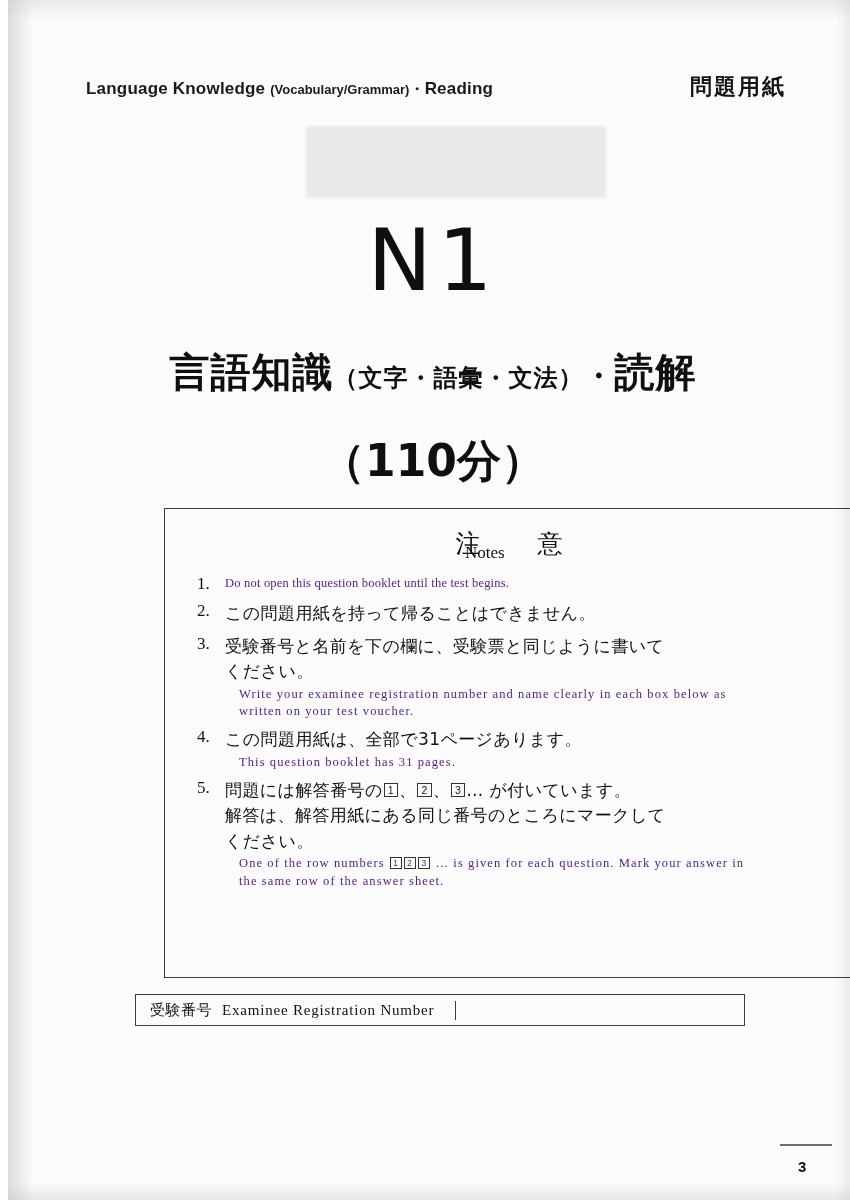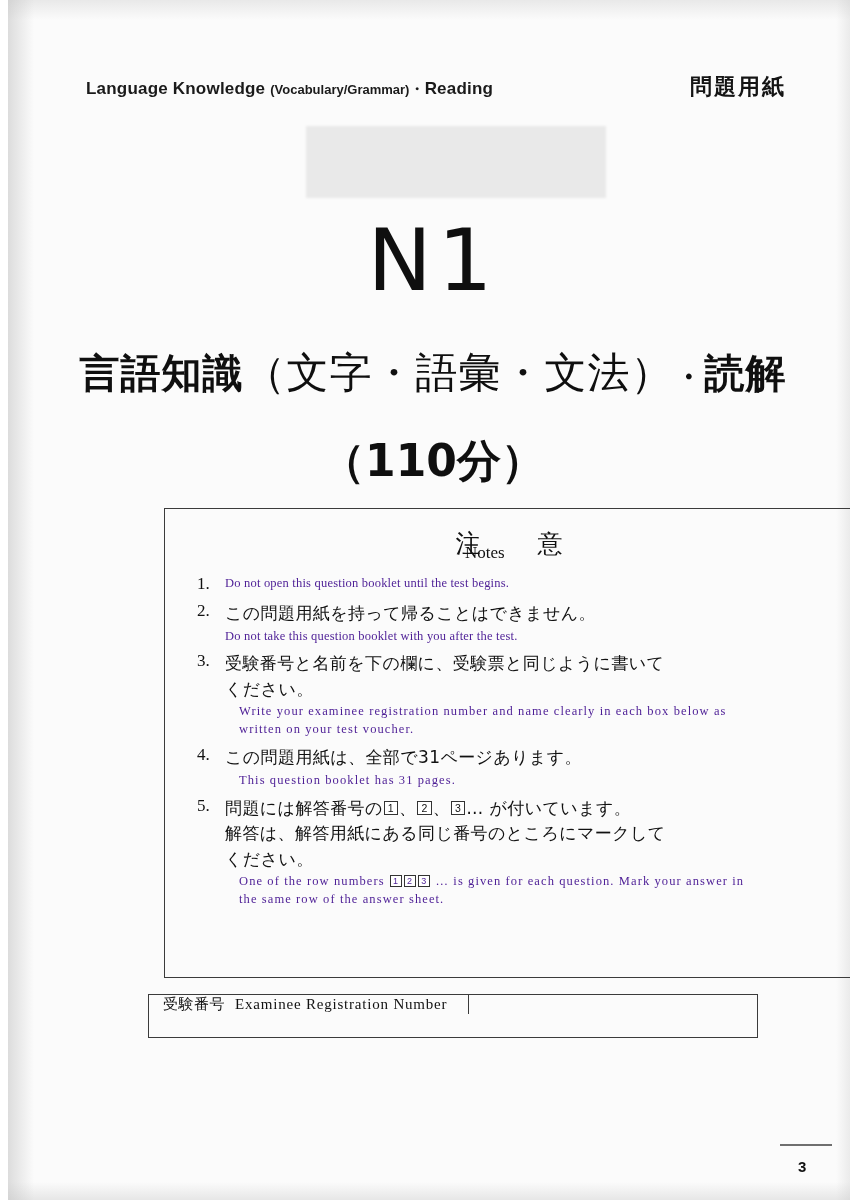--- a/index.html
+++ b/index.html
@@ -100,22 +100,22 @@
     width: 850px;
     text-align: center;
     font-family: "DejaVu Sans", sans-serif;
     font-weight: bold;
     font-size: 40px;
     letter-spacing: 1px;
     color: #0f0f0f;
     white-space: nowrap;
   }
   .subject-jp .paren {
-    font-size: 42px;
-    font-weight: normal;
+    font-size: 24px;
+    font-weight: bold;
   }
   .subject-jp .mid {
     font-size: 30px;
   }
 
   .duration {
     position: absolute;
     left: 0;
     top: 432px;
     width: 850px;
@@ -211,27 +211,27 @@
   }
   .boxnum.small {
     font-size: 9px;
     line-height: 10px;
     padding: 0 2px;
     vertical-align: 1px;
   }
 
   .field-row {
     position: absolute;
-    left: 140px;
+    left: 127px;
     width: 610px;
-    height: 44px;
+    height: 32px;
     border: 1.5px solid #3b3b3b;
     box-sizing: border-box;
     display: flex;
-    align-items: flex-start;
+    align-items: center;
   }
   #reg-row { top: 994px; }
   #name-row { top: 1060px; }
   .field-label {
     display: flex;
     align-items: center;
     font-family: "DejaVu Sans", sans-serif;
     font-size: 15px;
     color: #111;
     padding-left: 14px;
@@ -305,21 +305,20 @@
         <div class="note-num">1.</div>
         <div class="note-body">
           <div class="note-en">Do not open this question booklet until the test begins.</div>
         </div>
       </li>
 
       <li class="note-item">
         <div class="note-num">2.</div>
         <div class="note-body">
           <div class="note-jp">この問題用紙を持って帰ることはできません。</div>
-          <div class="note-en">Do not take this question booklet with you after the test.</div>
         </div>
       </li>
 
       <li class="note-item">
         <div class="note-num">3.</div>
         <div class="note-body">
           <div class="note-jp">受験番号と名前を下の欄に、受験票と同じように書いて</div>
           <div class="note-jp">ください。</div>
           <div class="note-en indent">Write your examinee registration number and name clearly in each box below as</div>
           <div class="note-en indent">written on your test voucher.</div>

